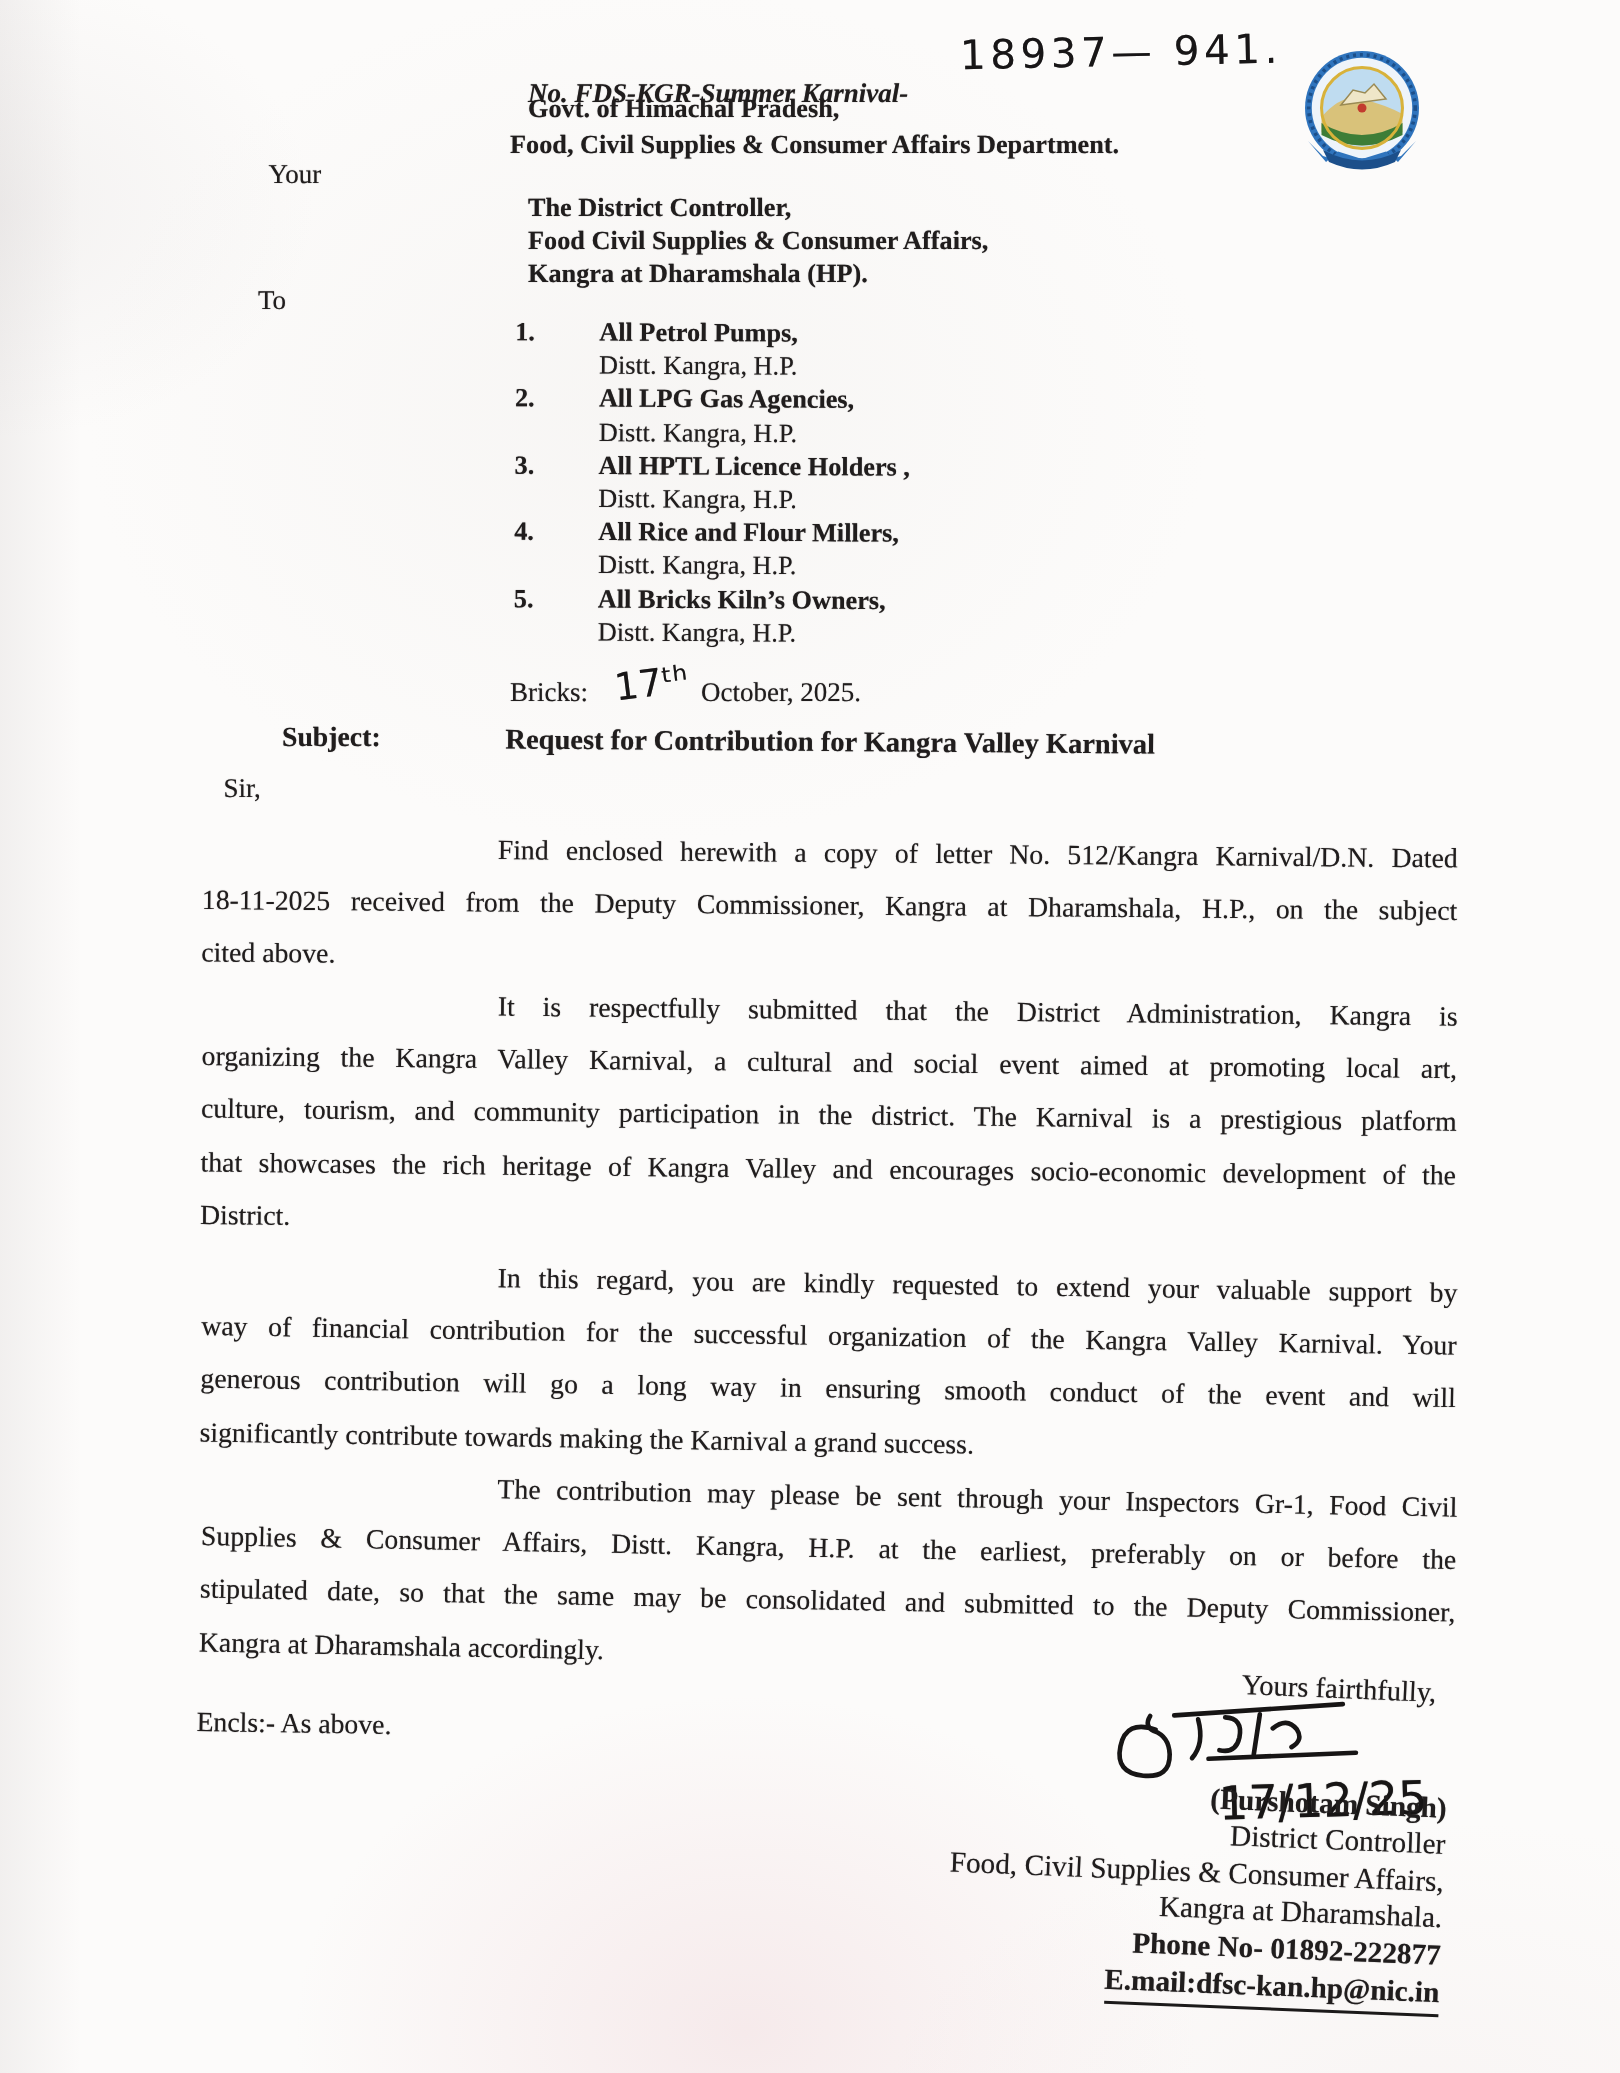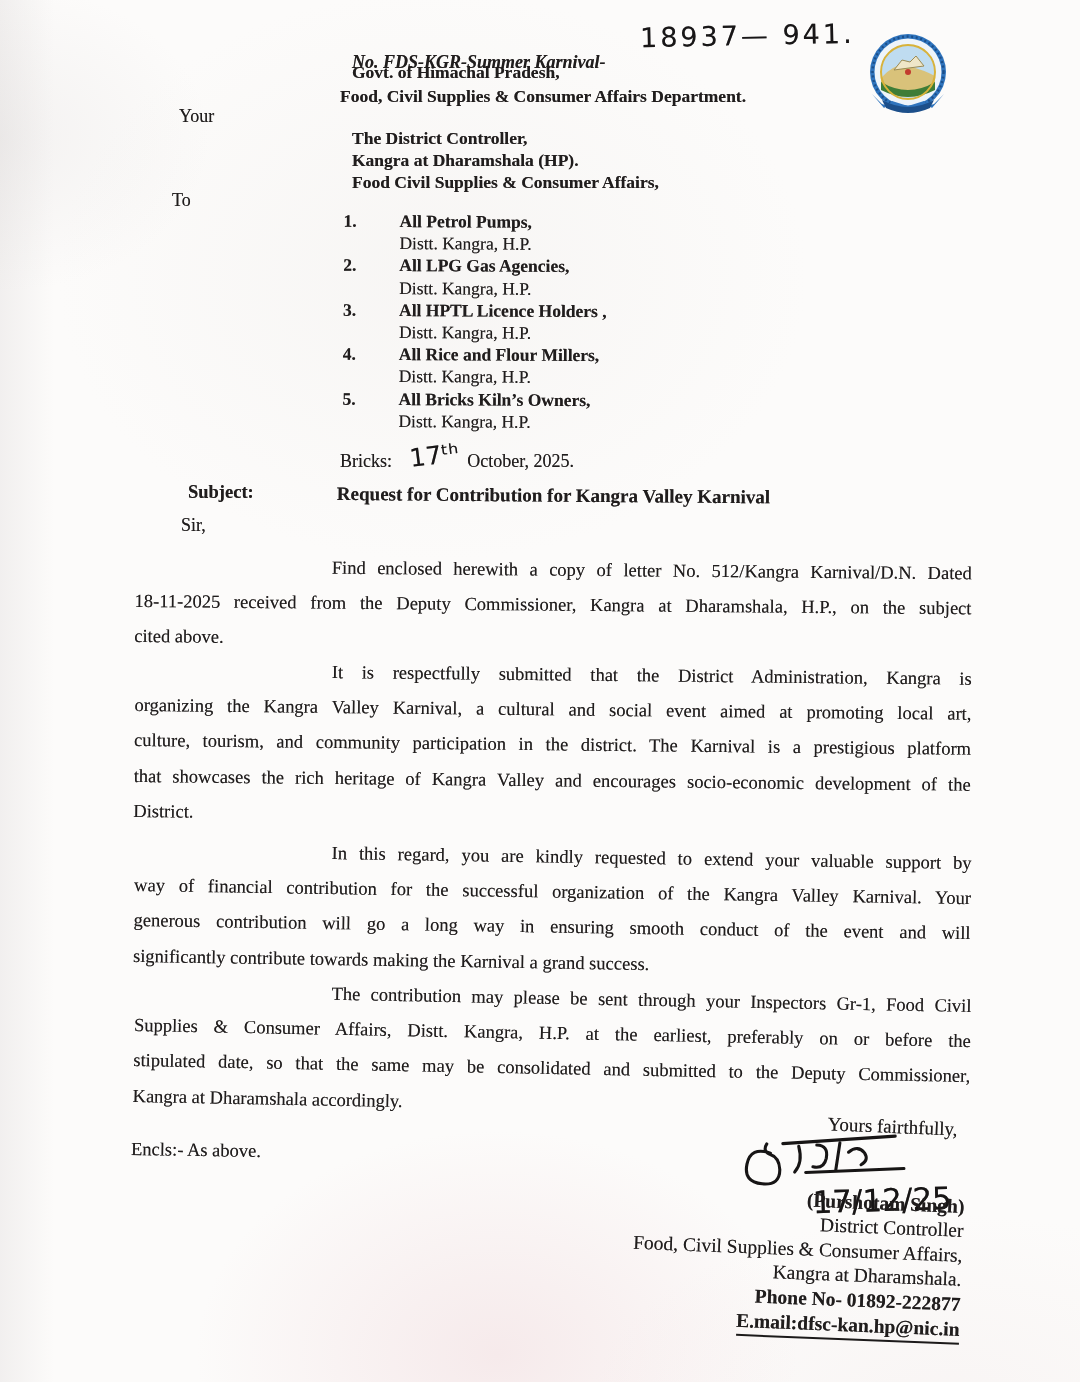--- a/index.html
+++ b/index.html
@@ -37,21 +37,21 @@
   .addr-item { display:flex; line-height:22.2px; margin-bottom:0; }
   .ad-no { width:56px; font-weight:bold; }
   .ad-body { flex:1; }
   .ad-name { font-weight:bold; }
   .ad-place { font-weight:normal; }
   
   .dated-row { font-size:18px; }
   .hw-day { display:inline-block; font-size:25px; transform:rotate(-7deg) translateY(-3px); margin:0 8px 0 18px; }
   .subject-label { font-size:18.5px; }
   .subject-text { font-size:19px; transform:rotate(.45deg); transform-origin:left top; }
-  .salutation { font-size:18px;margin-left:32px; }
+  .salutation { font-size:18px; }
   
   .para { position:absolute; left:135px; width:837px; font-size:18.5px; transform-origin:left top; }
   .para .ln { line-height:35.2px; text-align:justify; text-align-last:justify; white-space:normal; }
   .para .ln.first { padding-left:197px; }
   .para .ln.last { text-align-last:left; }
   .encl { font-size:18.5px; transform:rotate(.9deg); }
   
   .closing { right:112px; top:1118px; width:440px; text-align:right; transform:rotate(2.3deg); transform-origin:right top; font-size:19.5px; line-height:24.6px; }
   .closing .valediction { padding-right:10px; font-size:19px; }
   .sig-space { position:relative; height:52px; }
@@ -83,22 +83,22 @@
       <path d="M25 50 q27 16 54 0 l0 8 q-27 14 -54 0 z" fill="#3e7d37"></path>
       <circle cx="52" cy="40" r="27" fill="none" stroke="#d8b23a" stroke-width="2"></circle>
       <path d="M16 62 l12 14 8 -7 16 5 16 -5 8 7 12 -14 -10 10 -26 8 -26 -8 z" fill="#2f74bd"></path>
       <path d="M26 68 q26 14 52 0 l-4 8 q-22 10 -44 0 z" fill="#1c4f8a"></path>
     </svg>
   </div>
 
   <div class="abs fromto ink" style="left:179px; top:106px;">Your</div>
   <div class="abs sender b ink" style="left:352px; top:127px;">
     <div>The District Controller,</div>
+    <div>Food Civil Supplies &amp; Consumer Affairs,</div>
     <div>Kangra at Dharamshala (HP).</div>
-    <div>Food Civil Supplies &amp; Consumer Affairs,</div>
   </div>
 
   <div class="abs fromto ink" style="left:172px; top:190px;">To</div>
   <div class="abs addr-list ink" style="left:343px; top:211px;">
     <div class="addr-item">
       <div class="ad-no">1.</div>
       <div class="ad-body">
         <div class="ad-name">All Petrol Pumps,</div>
         <div class="ad-place">Distt. Kangra, H.P.</div>
       </div>

